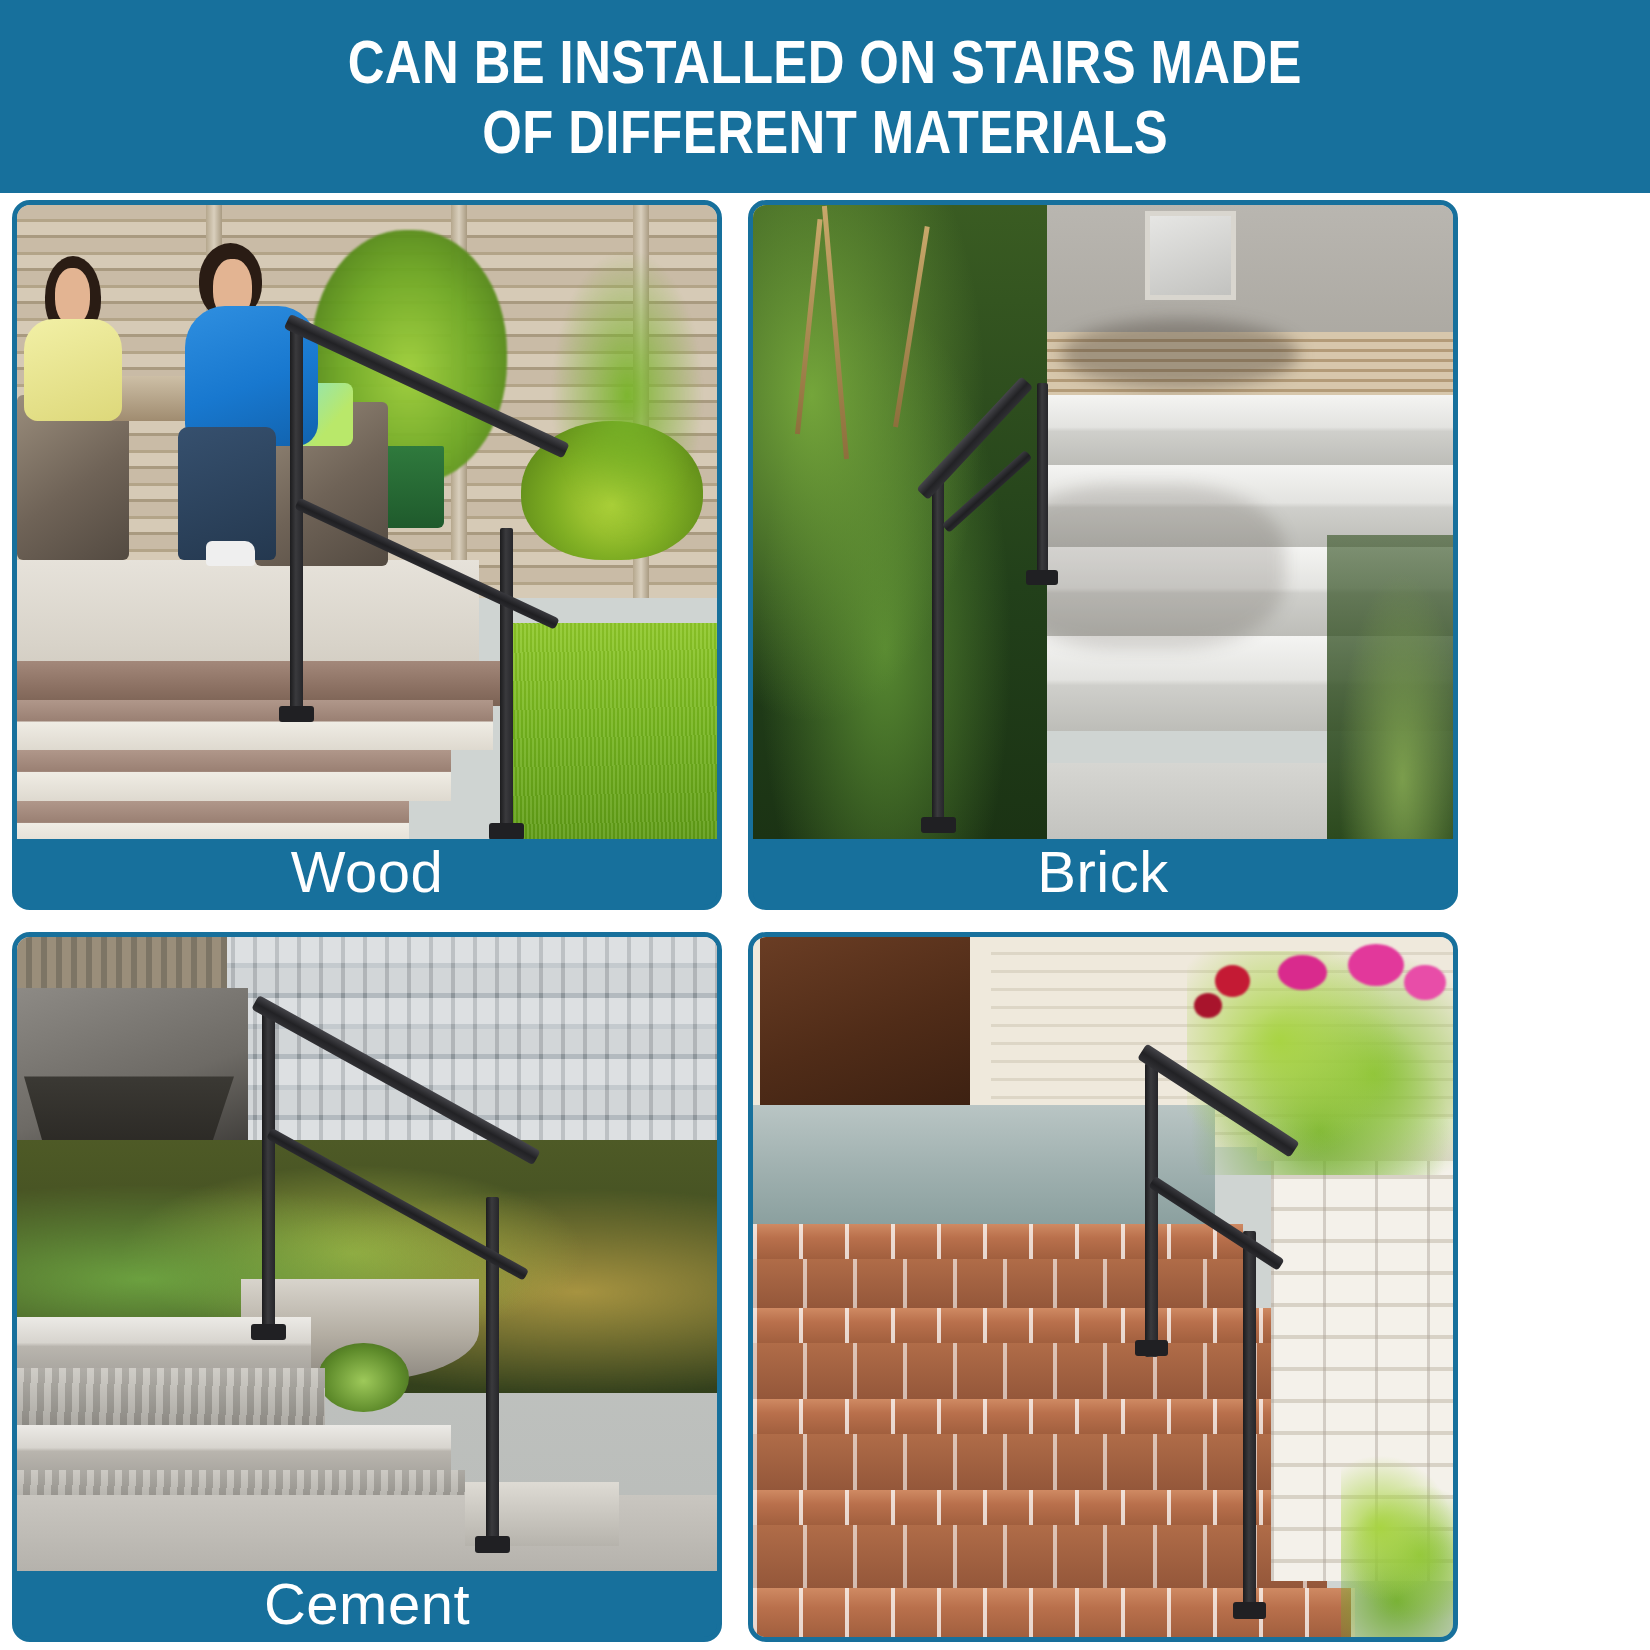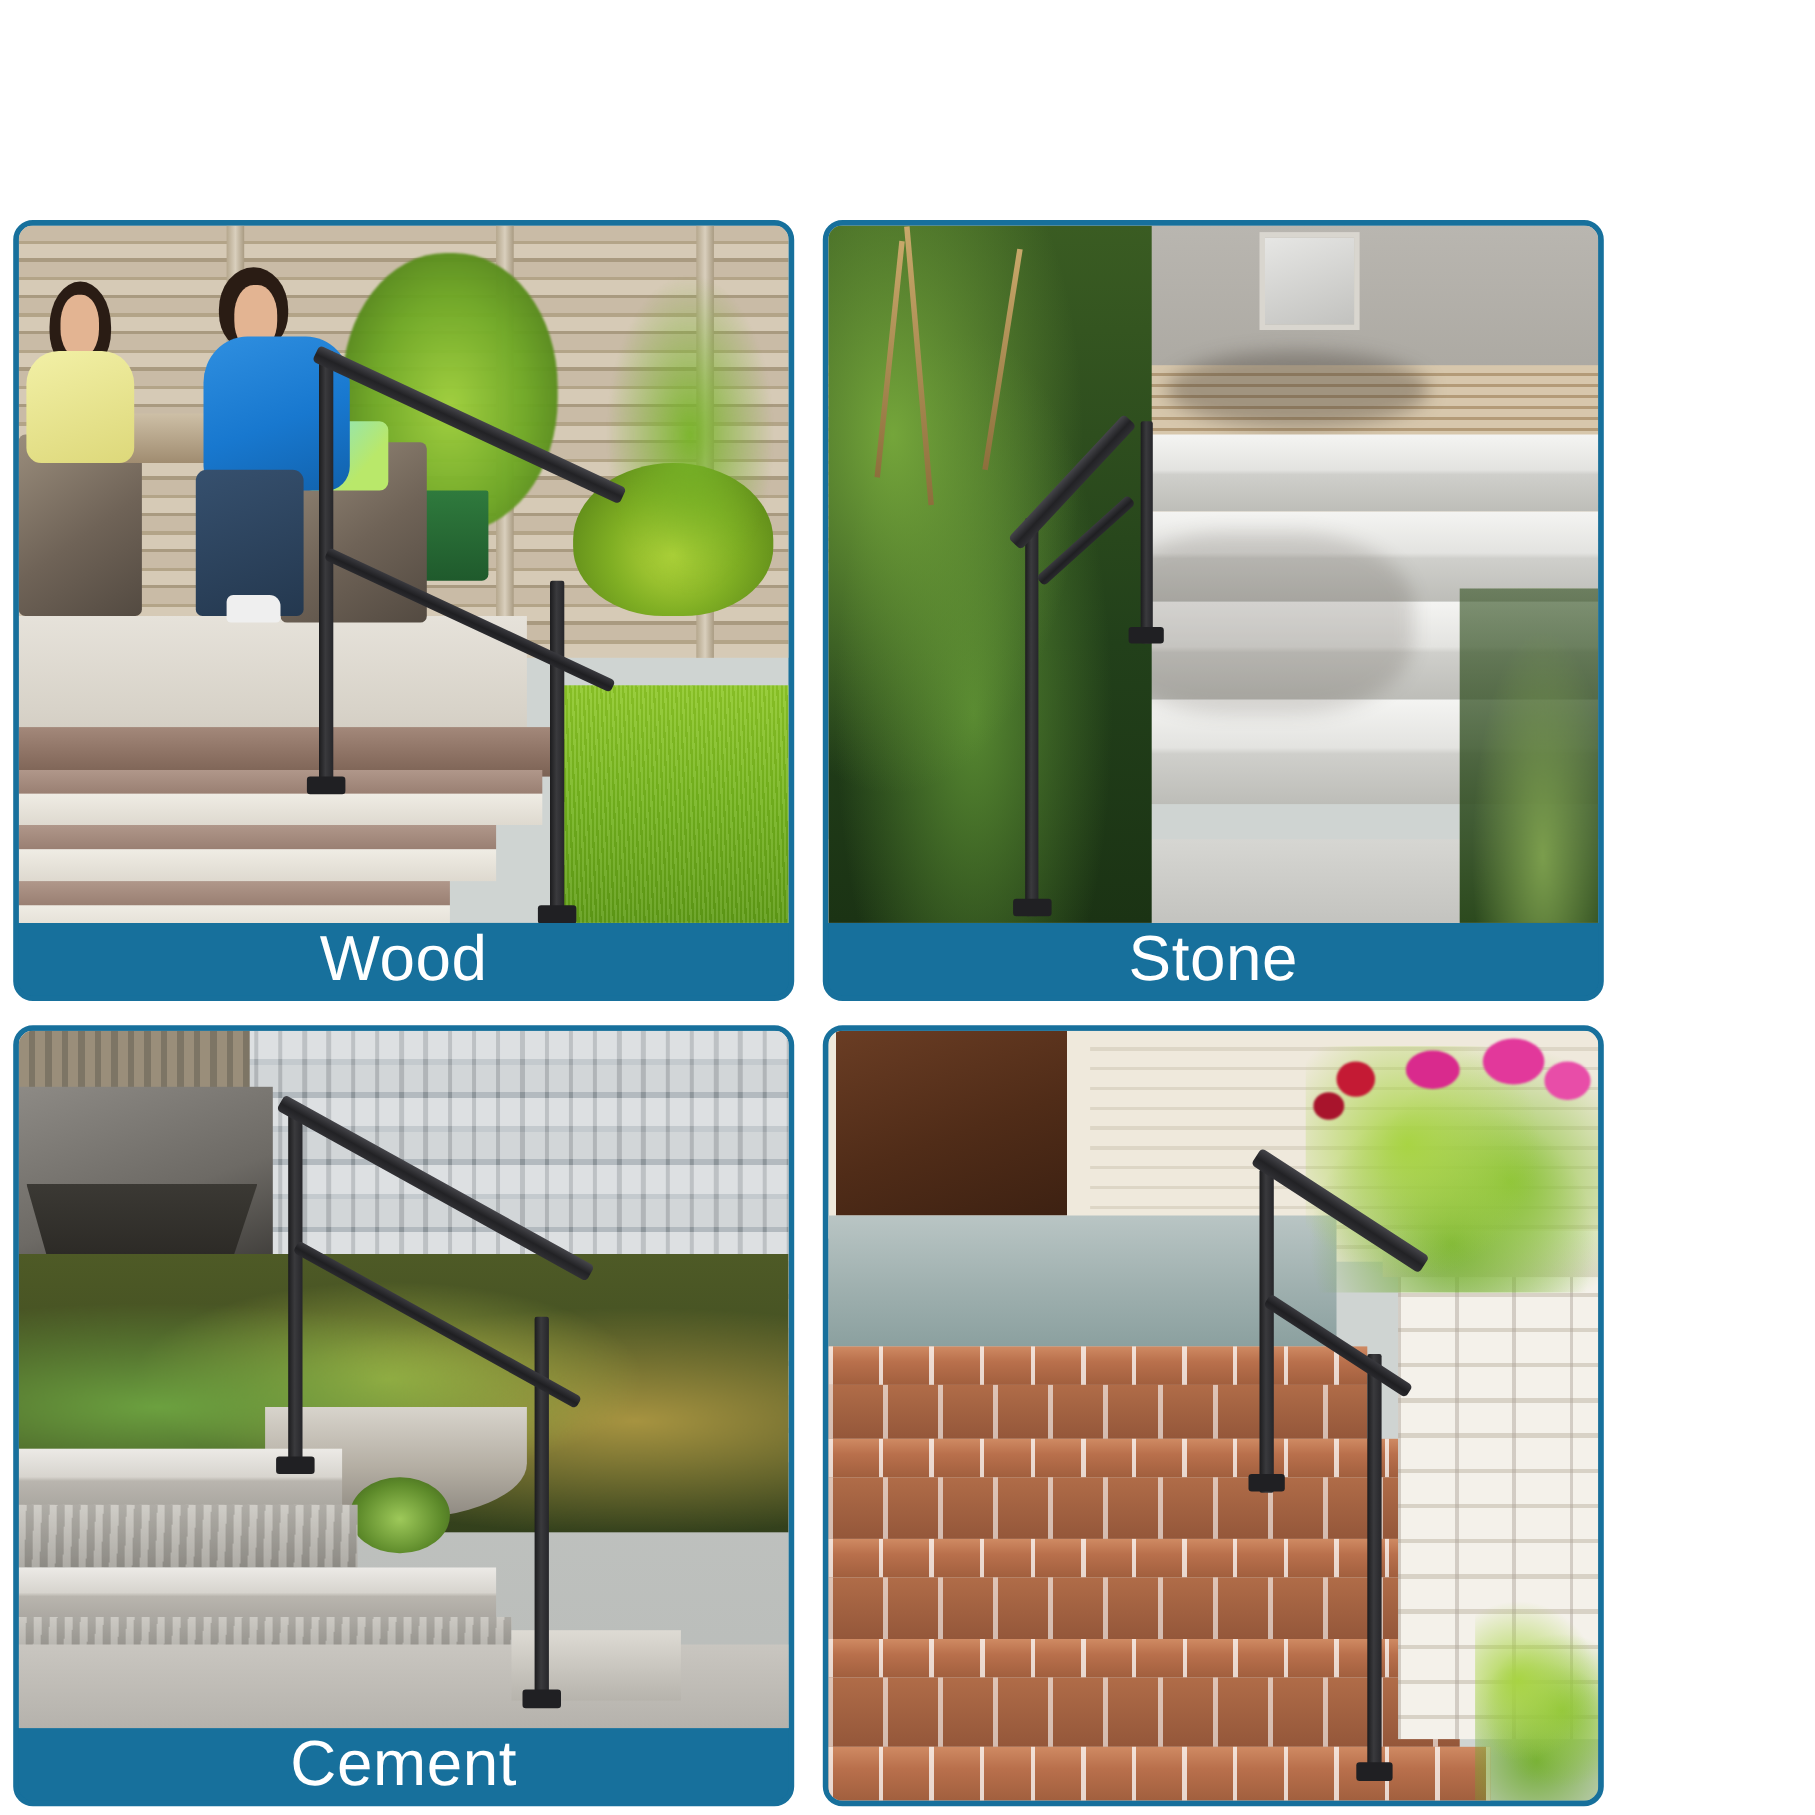--- a/index.html
+++ b/index.html
@@ -298,20 +298,24 @@
       radial-gradient(circle at 70% 55%, rgba(140,195,55,.98) 0%, rgba(60,120,25,0) 55%),
       radial-gradient(circle at 50% 80%, rgba(110,170,45,.95) 0%, rgba(40,90,20,0) 58%);
   }
   .p4-flower { border-radius:50%; filter:blur(1px); }
 </style>
 </head>
 <body>
 
 <div id="root">
 
+  <div class="header-band">
+    <div class="header-line">CAN BE INSTALLED ON STAIRS MADE</div>
+    <div class="header-line">OF DIFFERENT MATERIALS</div>
+  </div>
 
   <div class="grid">
 
     <div class="panel">
       <div class="photo">
 
         <div class="layer p1-fence"></div>
         <div class="layer p1-fencepost" style="left:27%;"></div>
         <div class="layer p1-fencepost" style="left:62%;"></div>
         <div class="layer p1-fencepost" style="left:88%;"></div>
@@ -373,21 +377,21 @@
         <div class="layer p2-cane" style="left:13%;top:0;width:0.7%;height:40%;transform:rotate(-5deg);"></div>
         <div class="layer p2-cane" style="left:20%;top:3%;width:0.7%;height:32%;transform:rotate(9deg);"></div>
 
         <div class="rail-post" style="left:25.5%;top:42%;width:1.8%;height:57%;"></div>
         <div class="rail-foot" style="left:24%;top:96.5%;width:5%;height:2.6%;"></div>
         <div class="rail-post" style="left:40.5%;top:28%;width:1.7%;height:32%;"></div>
         <div class="rail-foot" style="left:39%;top:57.5%;width:4.6%;height:2.4%;"></div>
         <div class="rail-bar" style="left:25%;top:44%;width:22%;height:2.5%;transform:rotate(-47deg);transform-origin:left bottom;"></div>
         <div class="rail-bar thin" style="left:28%;top:50%;width:16%;height:1.7%;transform:rotate(-42deg);transform-origin:left bottom;"></div>
       </div>
-      <div class="caption">Stone</div>
+      <div class="caption">Brick</div>
     </div>
 
     <div class="panel">
       <div class="photo">
         <div class="layer" style="left:0;top:0;width:100%;height:100%;background:linear-gradient(180deg,#c9cbc9,#b9bcb9);"></div>
         <div class="layer p3-wall"></div>
         <div class="layer" style="left:0;top:0;width:30%;height:10%;background:repeating-linear-gradient(90deg,#9a8e7a 0 9px,#7d7565 9px 15px);"></div>
         <div class="layer p3-planter"></div>
         <div class="layer p3-planter-under"></div>
 

